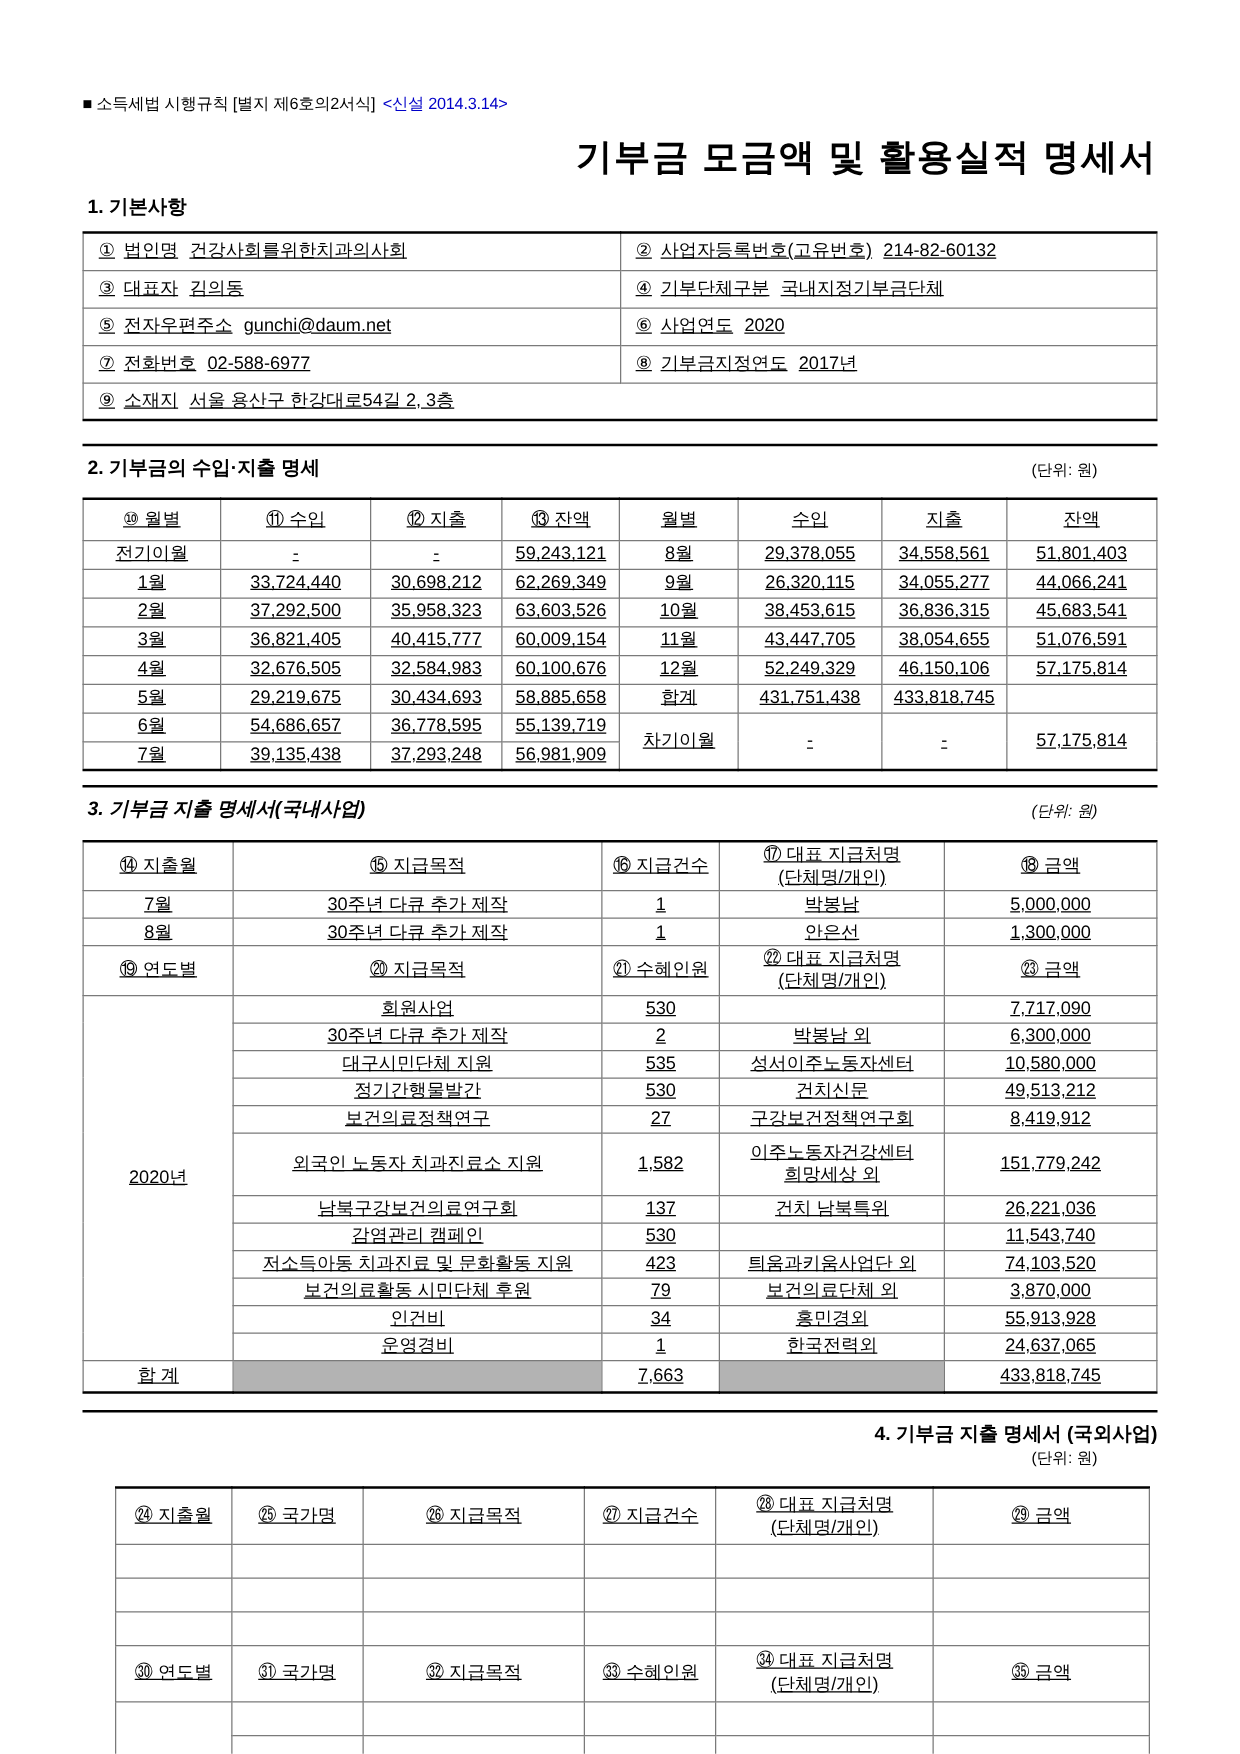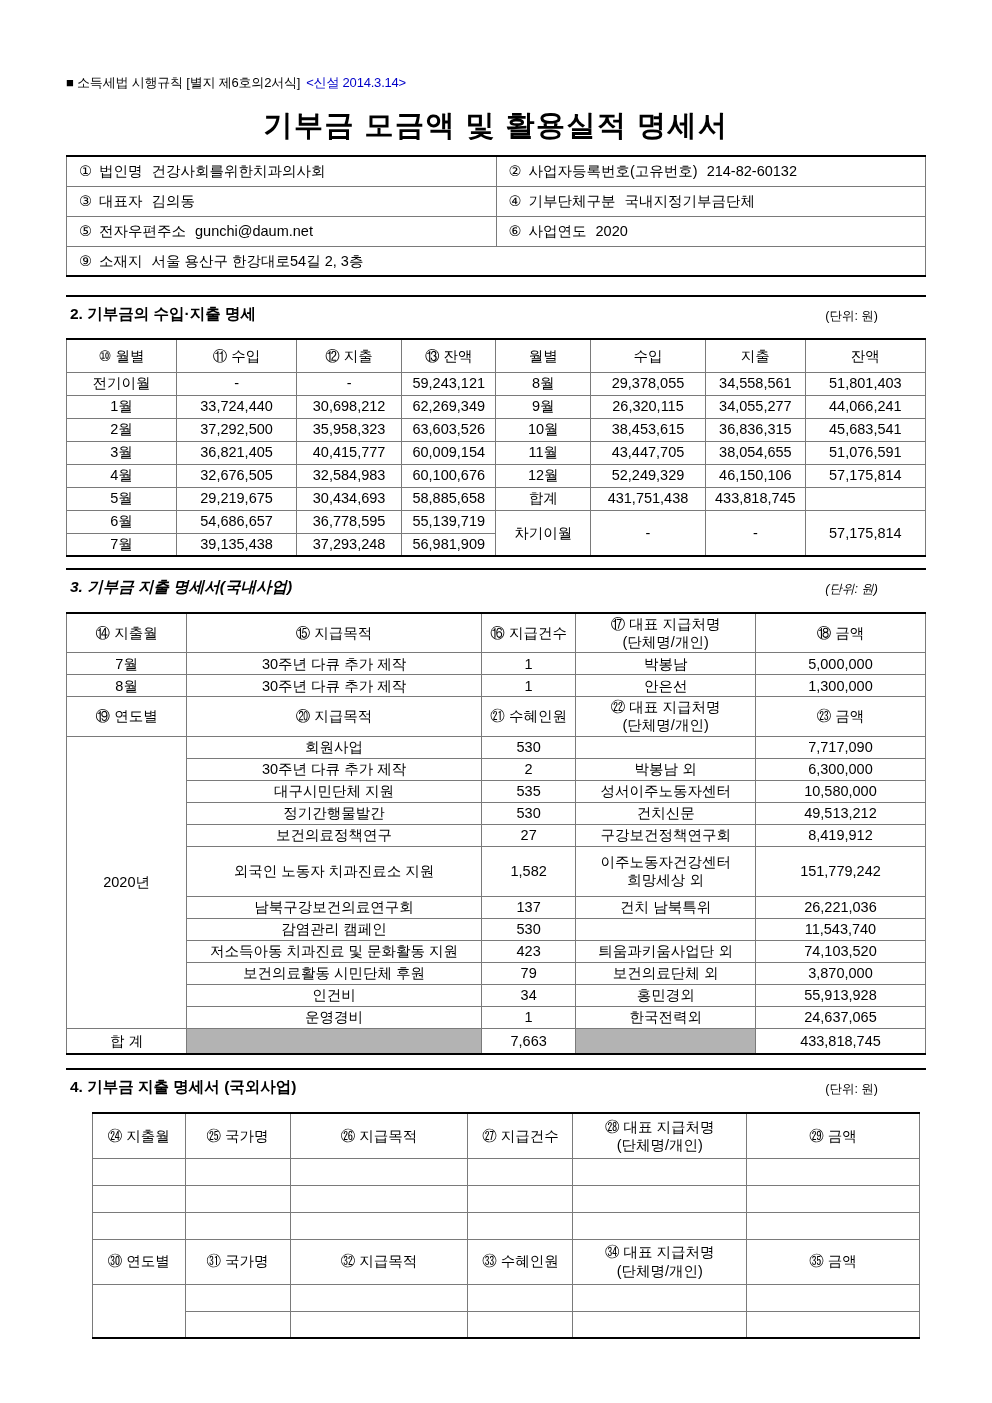--- a/index.html
+++ b/index.html
@@ -7,33 +7,33 @@
   body {
     width: 992px; height: 1403px; overflow: hidden;
     color: #000;
     font-family: "Liberation Sans", "DejaVu Sans", sans-serif;
   }
   .page { width: 992px; height: 1217px; padding: 74px 66px 0 66px; }
 
   .note { font-size: 13px; letter-spacing: -0.2px; }
   .note .rev { color: #0000c8; margin-left: 6px; }
 
-  .title { text-align: center; font-size: 29px; font-weight: 800; letter-spacing: 1.5px; margin-top: 14px; }
+  .title { text-align: right; font-size: 29px; font-weight: 800; letter-spacing: 1.5px; margin-top: 14px; }
 
   .front-row { text-align: right; font-size: 12px; letter-spacing: 2px;
                padding: 0 22px 3px 0; border-bottom: 2px solid #000; margin-top: 6px; }
 
   .sec-head { display: flex; justify-content: space-between; align-items: flex-end; }
   .sec-title { font-size: 15.5px; font-weight: 700; margin-left: 4px; }
   .unit { font-size: 12.5px; margin-right: 48px; }
 
   .sep { border-top: 2px solid #000; }
 
   table { border-collapse: collapse; width: 100%; table-layout: fixed; }
-  table.form { border-top: 2.5px solid #000; border-bottom: 2px solid #000; }
+  table.form { border-top: 2.5px solid #000; border-bottom: 2px solid #000; text-decoration: underline; }
   td, th { border: 1px solid #7a7a7a; font-size: 14.5px; font-weight: 400;
            text-align: center; vertical-align: middle; padding: 1px 3px;
            overflow: hidden; line-height: 1.25; }
   .pre { white-space: pre-line; }
   .gray { background: #b3b3b3; }
 
   
   #s1-table { margin-top: 9px; }
   #s1-table td { text-align: left; height: 30px; padding-left: 12px; }
   .cnum { margin-right: 7px; }
@@ -50,53 +50,60 @@
   .sec3 { margin-top: 11px; }
   .sec3 .sec-head { padding-top: 7px; font-style: italic; }
   #s3-table { margin-top: 14px; }
   #s3-table th { height: 39px; }
   #s3-table td { height: 22px; }
   #s3-table tr.tall td { height: 50px; }
   #s3-table tr.total td { height: 26px; }
 
   
   .sec4 { margin-top: 13px; }
-  .sec4 .sec-head { padding-top: 7px; }
+  .sec4 .sec-head { padding-top: 7px; flex-direction: column; }
   #s4-table { margin-top: 14px; margin-left: 26px; width: 828px; }
   #s4-table th { height: 45px; }
   #s4-table td { height: 27px; }
 </style>
 </head>
 <body>
 
 <div class="page">
 
   <div class="note"><span>■ 소득세법 시행규칙 [별지 제6호의2서식]</span><span class="rev">&lt;신설 2014.3.14&gt;</span></div>
 
   <div class="title">기부금 모금액 및 활용실적 명세서</div>
 
 
   <div class="sec1">
+    <div class="sec-head" style="padding-top:9px;">
+      <div class="sec-title">1. 기본사항</div>
+    </div>
     <table class="form" id="s1-table">
       <colgroup>
           <col style="width:50%">
           <col style="width:50%">
         </colgroup>
       <tbody>
           <tr>
         <td><span class="cnum">①</span><span class="flabel">법인명</span><span>건강사회를위한치과의사회</span></td>
         <td><span class="cnum">②</span><span class="flabel">사업자등록번호(고유번호)</span><span>214-82-60132</span></td>
       </tr>
       <tr>
         <td><span class="cnum">③</span><span class="flabel">대표자</span><span>김의동</span></td>
         <td><span class="cnum">④</span><span class="flabel">기부단체구분</span><span>국내지정기부금단체</span></td>
       </tr>
       <tr>
         <td><span class="cnum">⑤</span><span class="flabel">전자우편주소</span><span>gunchi@daum.net</span></td>
         <td><span class="cnum">⑥</span><span class="flabel">사업연도</span><span>2020</span></td>
+      </tr>
+      <tr>
+        <td><span class="cnum">⑦</span><span class="flabel">전화번호</span><span>02-588-6977</span></td>
+        <td><span class="cnum">⑧</span><span class="flabel">기부금지정연도</span><span>2017년</span></td>
       </tr>
       <tr>
         <td colspan="2"><span class="cnum">⑨</span><span class="flabel">소재지</span><span>서울 용산구 한강대로54길 2, 3층</span></td>
       </tr>
     </tbody>
       </table>
   </div>
 
   <div class="sec2 sep">
     <div class="sec-head">

